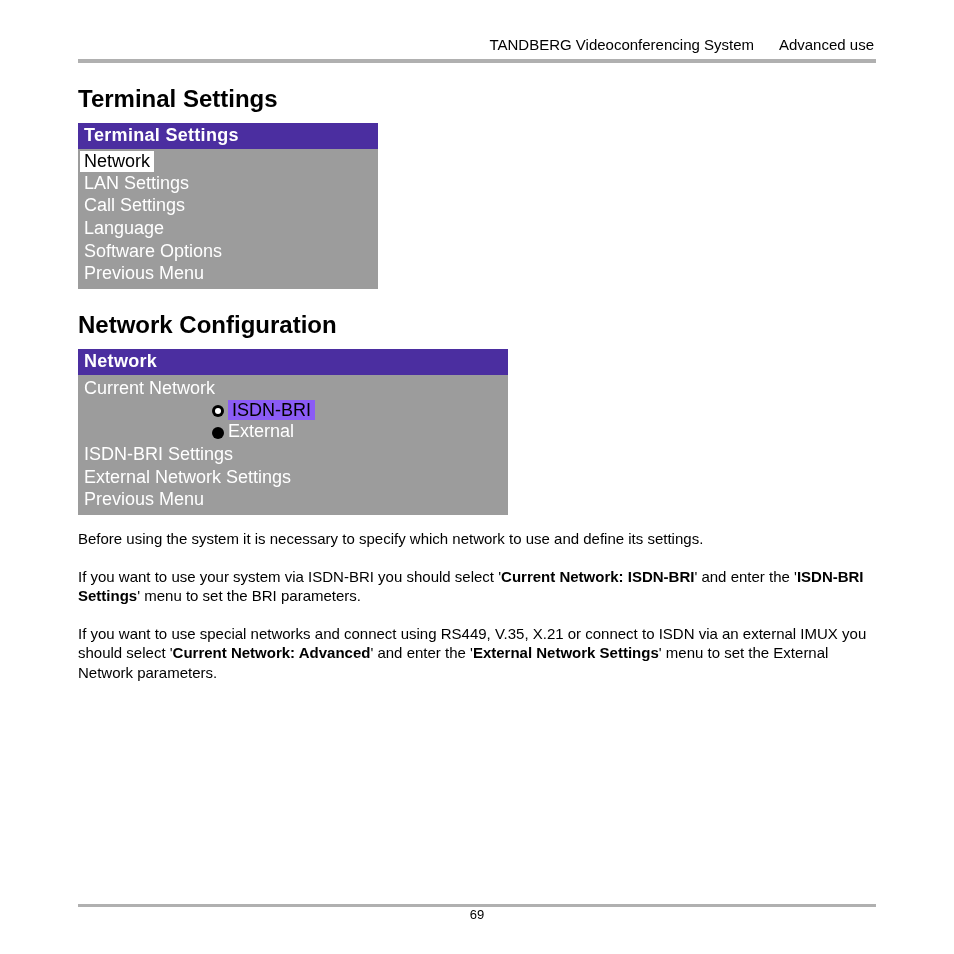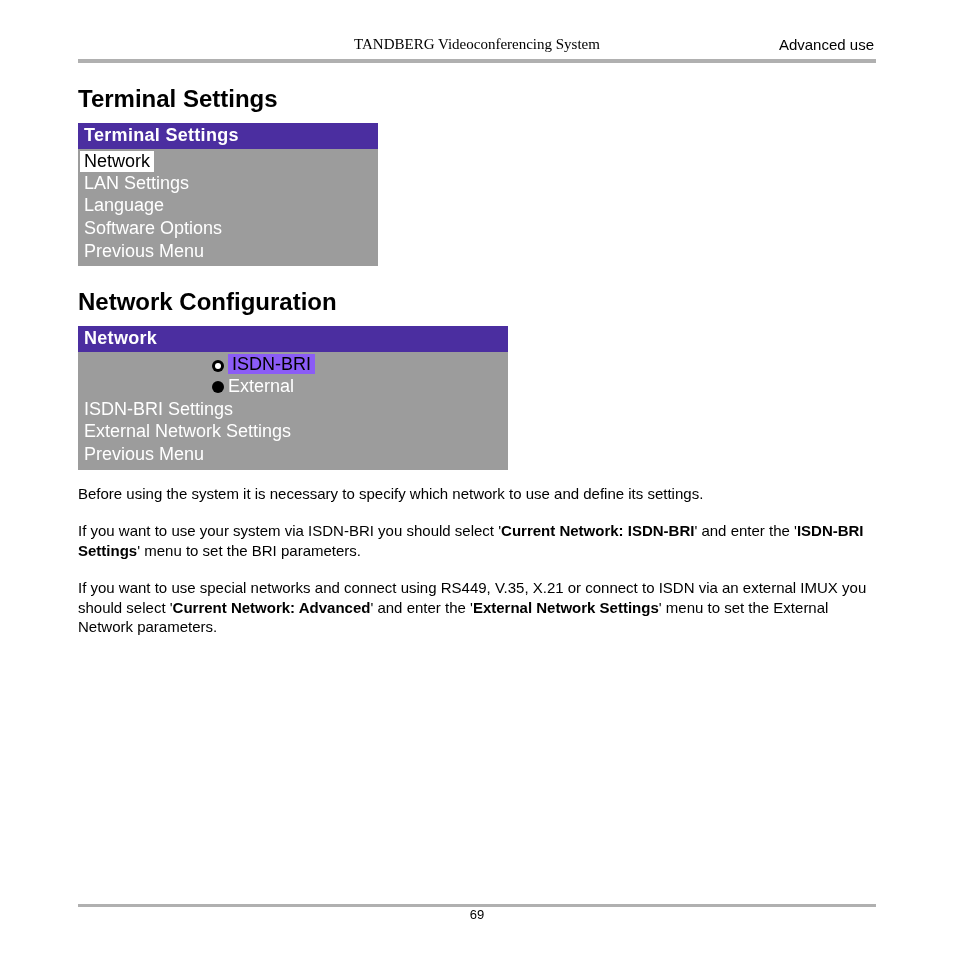--- a/index.html
+++ b/index.html
@@ -16,21 +16,21 @@
     padding: 36px 78px 0 78px;
     position: relative;
   }
   .header-row {
     display: flex;
     justify-content: space-between;
     font-size: 15px;
     color: #000;
     padding: 0 2px 4px 2px;
   }
-  .header-center { flex: 1; text-align: center; font-family: Liberation Serif, serif; }
+  .header-center { flex: 1; text-align: right; }
   .header-right { text-align: right; min-width: 120px; }
   .header-left { min-width: 120px; }
   .hr-top {
     height: 4px;
     background: #b0b0b0;
     margin-top: 2px;
   }
   h2.section {
     font-size: 24px;
     font-weight: bold;
@@ -130,31 +130,33 @@
   </div>
   <div class="hr-top"></div>
 
   <h2 class="section">Terminal Settings</h2>
 
   <div class="menu-box small">
     <div class="menu-title">Terminal Settings</div>
     <div class="menu-body">
       <div><span class="menu-item selected">Network</span></div>
       <div class="menu-item">LAN Settings</div>
+      <div class="menu-item">Call Settings</div>
       <div class="menu-item">Language</div>
       <div class="menu-item">Software Options</div>
       <div class="menu-item">Previous Menu</div>
     </div>
   </div>
 
   <h2 class="section">Network Configuration</h2>
 
   <div class="menu-box large">
     <div class="menu-title">Network</div>
     <div class="menu-body">
+      <div class="menu-item">Current Network</div>
       <div class="radio-row selected">
         <span class="radio-dot on"></span><span class="radio-label">ISDN-BRI</span>
       </div>
       <div class="radio-row">
         <span class="radio-dot"></span><span class="radio-label">External</span>
       </div>
       <div class="menu-item">ISDN-BRI Settings</div>
       <div class="menu-item">External Network Settings</div>
       <div class="menu-item">Previous Menu</div>
     </div>

